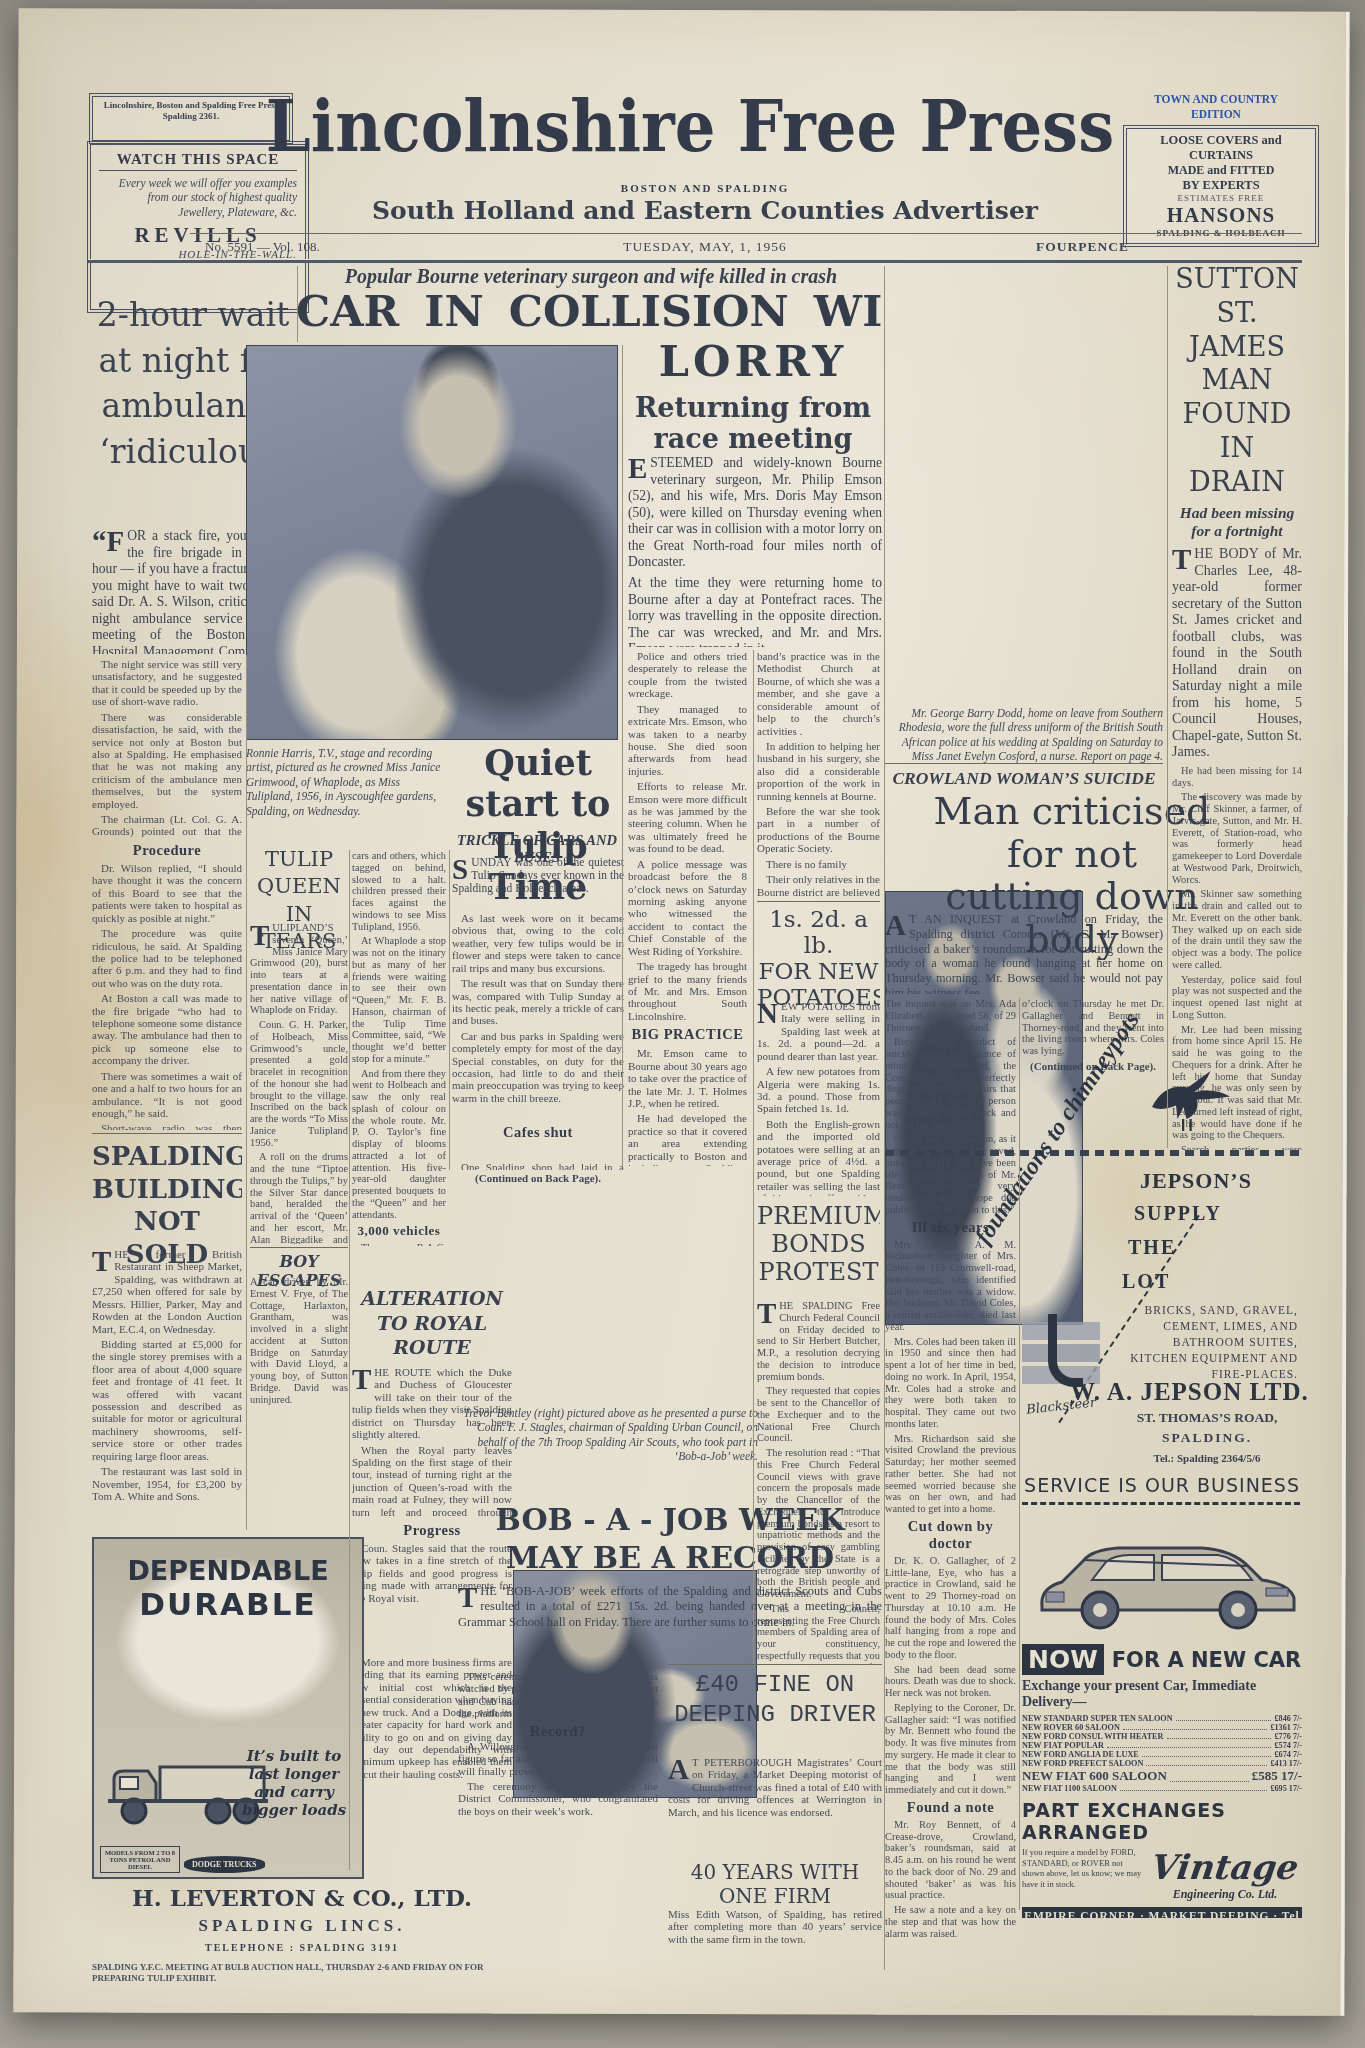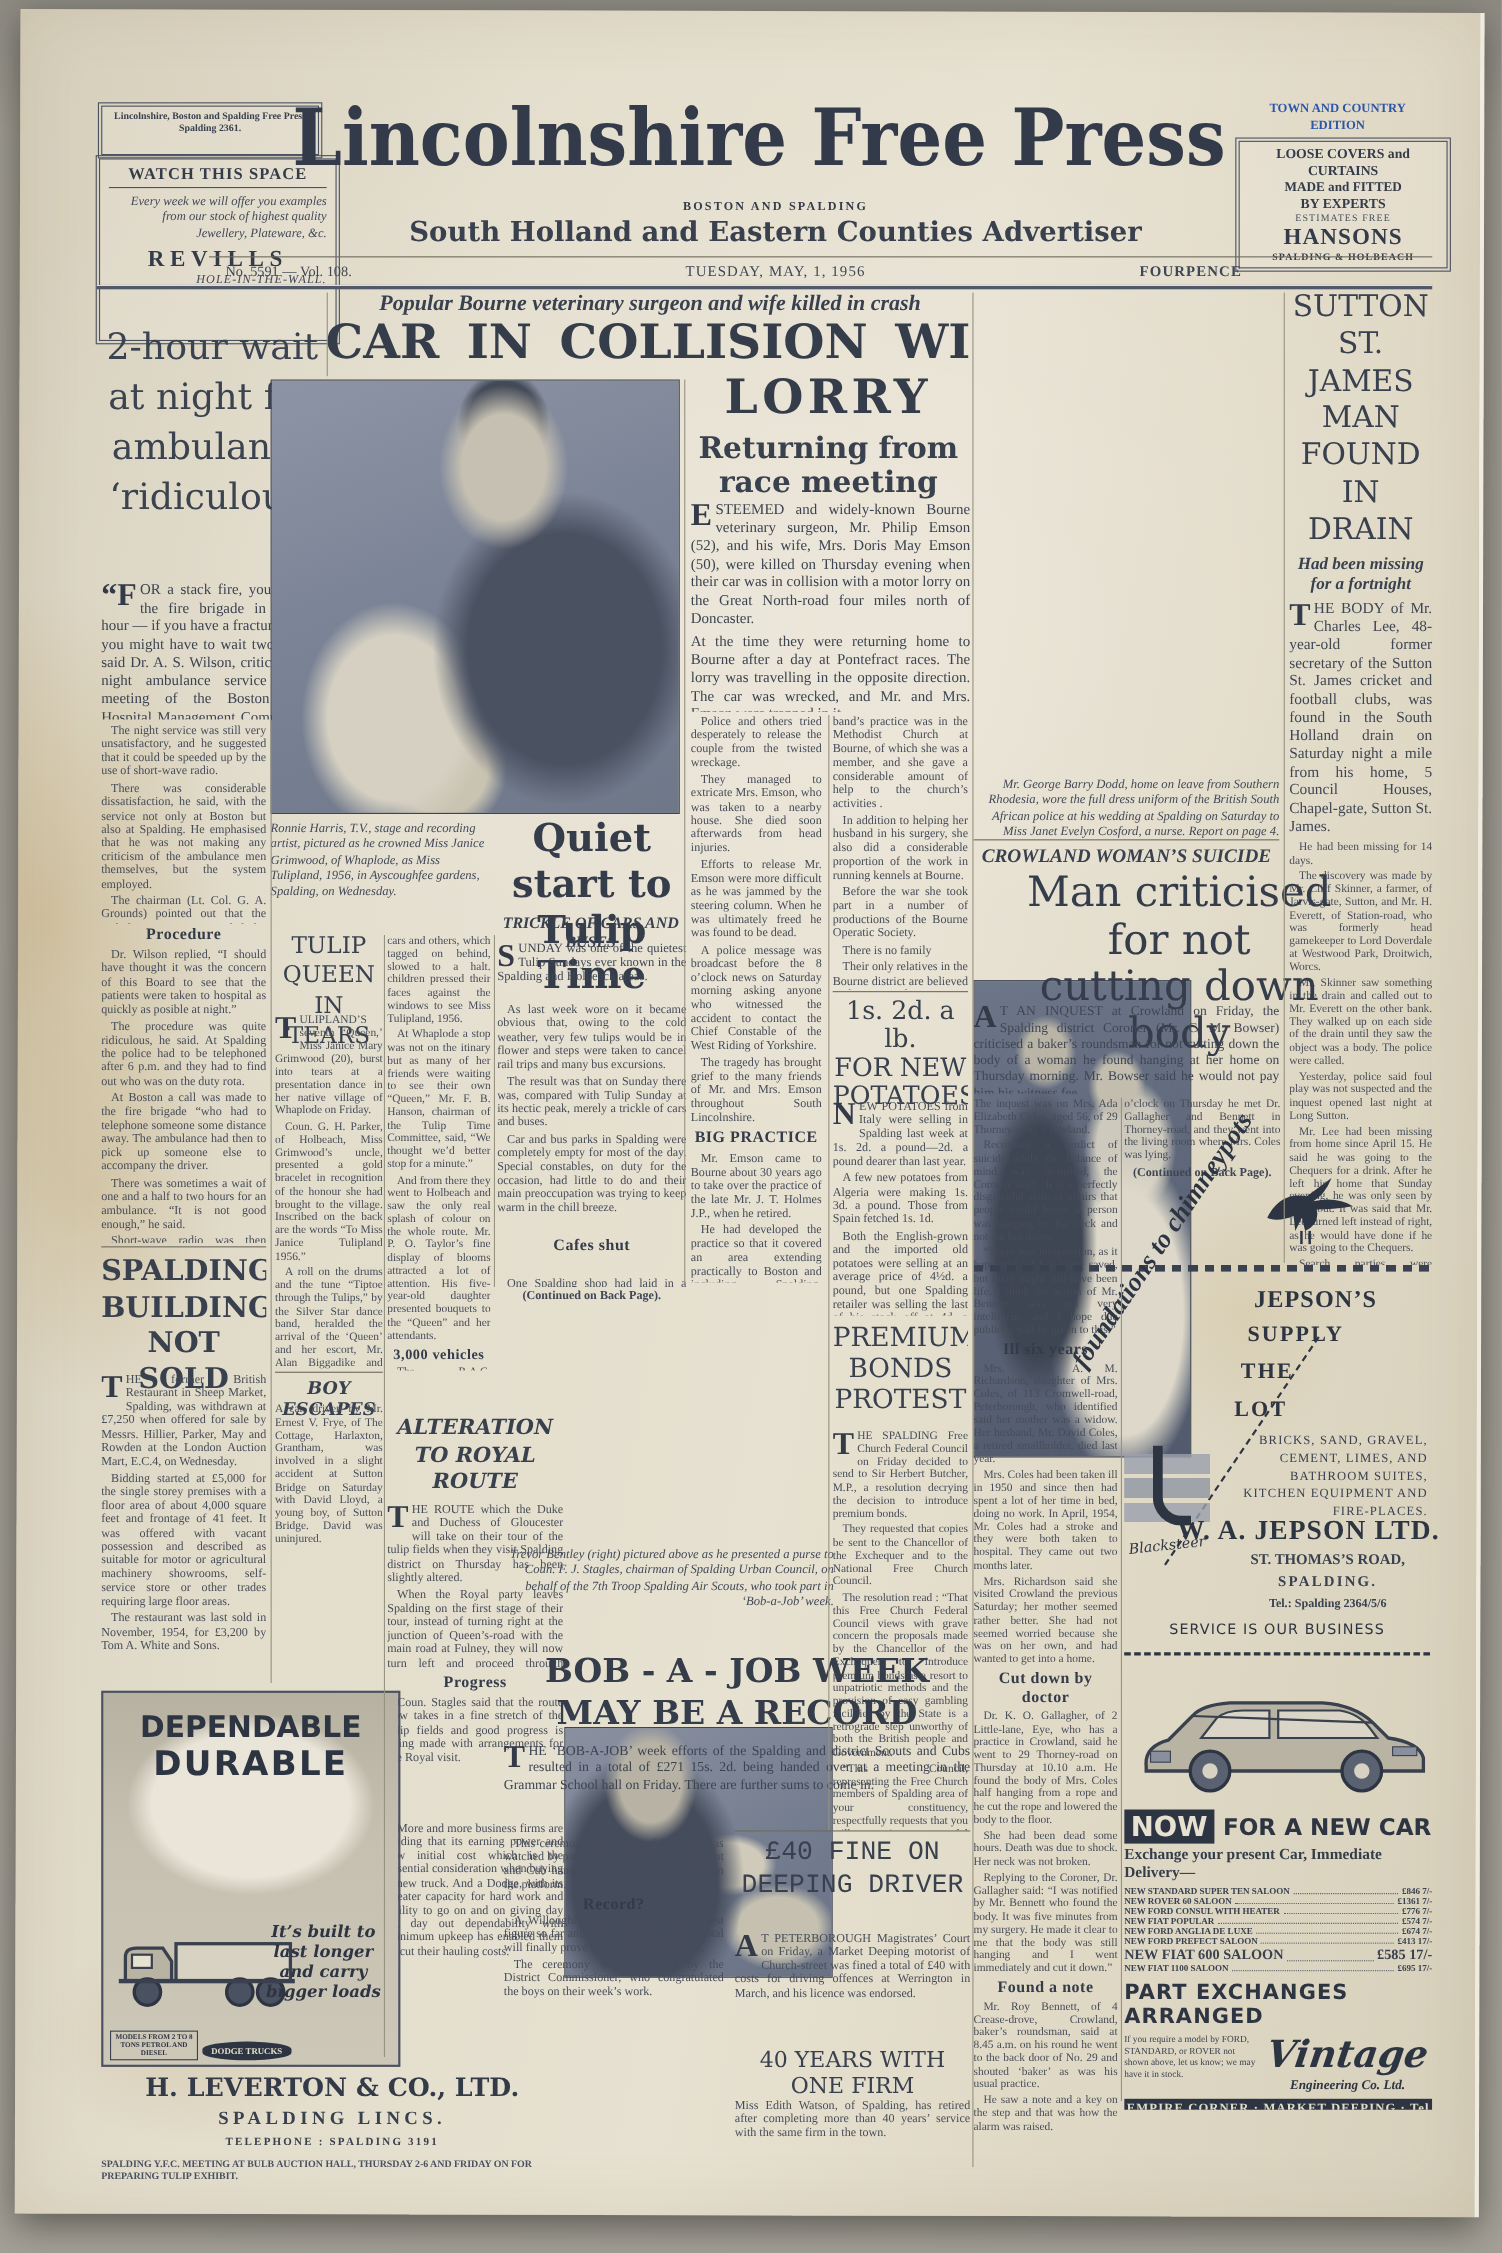--- a/index.html
+++ b/index.html
@@ -319,21 +319,21 @@
     <div class="abs" style="left:100px;top:108px;font-size:20px;font-weight:bold;letter-spacing:2px;color:#2e3542">LOT</div>
     <div class="abs" style="left:90px;top:140px;width:186px;font-size:11.5px;letter-spacing:1px;text-align:right;line-height:1.4;color:#3a4150">BRICKS, SAND, GRAVEL, CEMENT, LIMES, AND BATHROOM SUITES, KITCHEN EQUIPMENT AND FIRE-PLACES.</div>
     <div class="abs" style="left:0px;top:150px;width:78px;height:80px;background:
         linear-gradient(transparent 0 10px, #9aa0ad 10px 28px, transparent 28px 32px, #8f96a4 32px 50px, transparent 50px 54px, #9aa0ad 54px 72px, transparent 72px);opacity:.8"></div>
     <div class="abs" style="left:26px;top:152px;width:26px;height:64px;border-left:9px solid #2e3542;border-bottom:9px solid #2e3542;border-radius:0 0 0 26px"></div>
     <div class="abs" style="left:4px;top:236px;font-size:13px;font-style:italic;font-family:'DejaVu Serif',serif;color:#2e3542;transform:rotate(-6deg)">Blacksteer</div>
     <div class="abs" style="left:48px;top:216px;width:232px;font-size:25px;font-weight:bold;letter-spacing:1px;color:#2e3542;white-space:nowrap">W. A. JEPSON LTD.</div>
     <div class="abs" style="left:90px;top:248px;width:190px;font-size:13.5px;font-weight:bold;text-align:center;color:#3a4150">ST. THOMAS’S ROAD,</div>
     <div class="abs" style="left:90px;top:268px;width:190px;font-size:13.5px;font-weight:bold;letter-spacing:2px;text-align:center;color:#3a4150">SPALDING.</div>
     <div class="abs" style="left:90px;top:290px;width:190px;font-size:11px;font-weight:bold;text-align:center;color:#3a4150">Tel.: Spalding  2364/5/6</div>
-    <div class="abs" style="left:0px;top:312px;width:278px;font-size:13px;letter-spacing:1px;text-align:center;color:#2e3542;font-family:'DejaVu Sans',sans-serif">SERVICE IS OUR BUSINESS</div>
+    <div class="abs" style="left:0px;top:312px;width:278px;font-size:19px;letter-spacing:1px;text-align:right;color:#2e3542;font-family:'DejaVu Sans',sans-serif">SERVICE IS OUR BUSINESS</div>
     <div class="abs" style="left:0px;top:340px;width:278px;border-top:3px dashed #2e3542"></div>
   </div>
 
   <div class="bx" style="left:1022px;top:1518px;width:280px;height:400px">
     <svg width="280" height="120" viewBox="0 0 280 120">
       <path d="M20 88 Q18 70 40 64 L62 42 Q70 32 96 30 L180 30 Q210 32 226 48 L240 62 Q268 66 272 80 L272 92 L20 92 Z" fill="#b9b3a3" stroke="#39404e" stroke-width="3"></path>
       <path d="M70 62 L84 44 Q92 37 108 37 L132 37 L132 62 Z" fill="#dad5c6" stroke="#39404e" stroke-width="2"></path>
       <path d="M140 37 L196 37 Q214 40 224 54 L230 62 L140 62 Z" fill="#dad5c6" stroke="#39404e" stroke-width="2"></path>
       <path d="M62 42 L226 48" stroke="#39404e" stroke-width="2" fill="none"></path>
       <circle cx="78" cy="92" r="18" fill="#5a6170" stroke="#2e3542" stroke-width="3"></circle>

